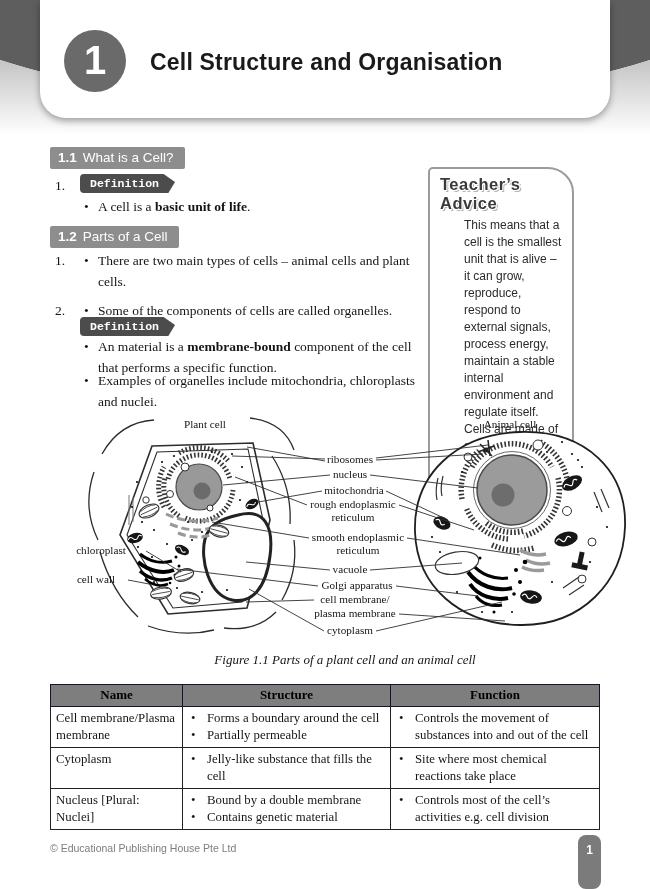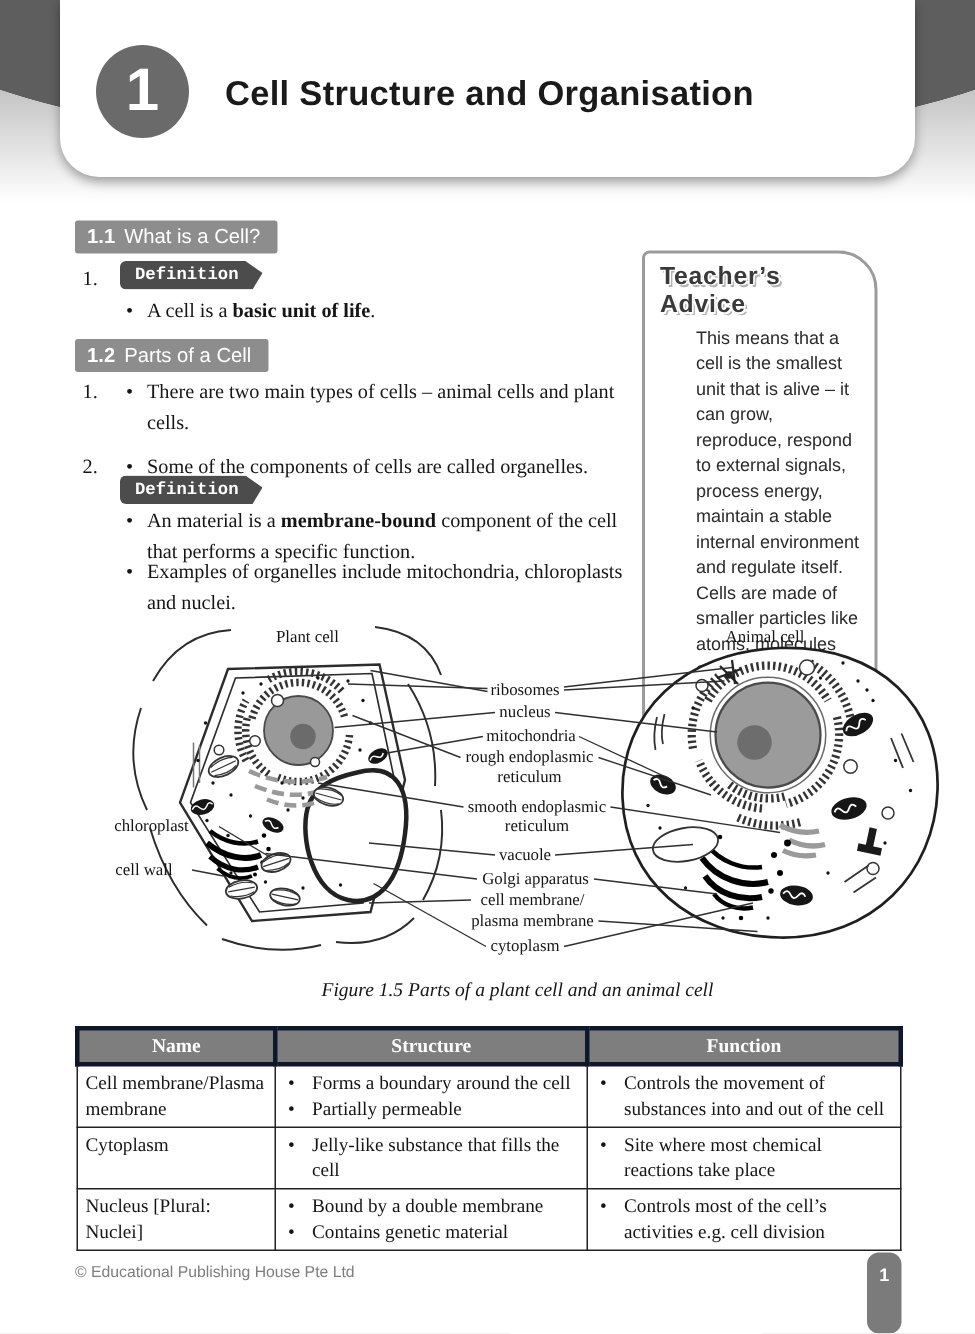--- a/index.html
+++ b/index.html
@@ -24,41 +24,41 @@
                font-weight:bold; font-size:11.5px; padding:3px 16px 3px 10px; border-radius:4px 0 0 4px;
                clip-path:polygon(0 0,88% 0,100% 42%,93% 100%,0 100%); white-space:nowrap; }
 
   
   .lnum { position:absolute; font-size:13.5px; line-height:21px; }
   .bullet-row { position:absolute; display:flex; font-size:13.5px; line-height:21px; }
   .bm { width:14px; flex:none; }
   .bt b { font-weight:bold; }
 
   
-  .advice { position:absolute; left:428px; top:167px; width:157px; box-sizing:border-box; background:#fff;
+  .advice { position:absolute; left:428px; top:167px; width:146px; box-sizing:border-box; background:#fff;
             border:2px solid #9b9b9b; border-radius:5px 26px 5px 5px; padding:6px 10px 10px;
             font-family:"Liberation Sans",sans-serif; }
   .advice-title { font-weight:bold; font-size:16.5px; color:#3a3a3a; letter-spacing:0.5px; margin:0 0 4px 0;
                   text-shadow:-1px -1px 0 #fff,1px -1px 0 #fff,-1px 1px 0 #fff,1px 1px 0 #fff,2px 2px 0 #b3b3b3; }
   .advice-body { font-size:12px; line-height:17px; color:#2b2b2b;margin-left:24px; }
 
   
   .dsvg { position:absolute; left:42px; top:412px; }
   .dsvg text { font-family:"Liberation Serif", serif; font-size:11.2px; fill:#151515; }
   .ld { stroke:#2f2f2f; stroke-width:0.9; fill:none; }
   .wall { stroke:#2c2c2c; fill:none; }
   .er { stroke:#333; fill:none; stroke-dasharray:1.6 2.1; }
   .fig-caption { position:absolute; left:95px; top:652px; width:500px; text-align:center;
                  font-style:italic; font-size:13px; }
 
   
   .parts-table { position:absolute; left:50px; top:684px; width:549px; border-collapse:collapse;
                  table-layout:fixed; font-size:12.8px; }
-  .parts-table th { background:#7e7e7e; color:#ffffff; font-weight:bold; font-size:13px;
-                    border:3px solid #0f172a; padding:2px 0 3px; }
+  .parts-table th { background:#7e7e7e; color:#000000; font-weight:bold; font-size:13px;
+                    border:1px solid #0f172a; padding:2px 0 3px; }
   .parts-table td { border:1px solid #222; vertical-align:top; padding:3px 5px 4px; line-height:16.5px;margin-left:44px; }
   .cb { display:flex; }
   .cbm { width:16px; flex:none; padding-left:3px; }
   .cbt { flex:1; }
 
   
   .copyright { position:absolute; left:50px; top:842px; font-family:"Liberation Sans",sans-serif;
                font-size:10.5px; color:#7d7d7d; }
   .page-tab { position:absolute; left:578px; top:835px; width:23px; height:54px; background:#7b7b7b;
               border-radius:8px; color:#fff; font-family:"Liberation Sans",sans-serif; font-weight:bold;
@@ -376,21 +376,21 @@
       <text x="308" y="161" text-anchor="middle">vacuole</text>
       <text x="315" y="177" text-anchor="middle">Golgi apparatus</text>
       <text x="313" y="191" text-anchor="middle">cell membrane/</text>
       <text x="313" y="205" text-anchor="middle">plasma membrane</text>
       <text x="308" y="222" text-anchor="middle">cytoplasm</text>
       <text x="59" y="142" text-anchor="middle">chloroplast</text>
       <text x="54" y="171" text-anchor="middle">cell wall</text>
     </g>
   </svg>
 
-  <div class="fig-caption">Figure 1.5 Parts of a plant cell and an animal cell</div>
+  <div class="fig-caption">Figure 1.1 Parts of a plant cell and an animal cell</div>
 
   <table class="parts-table">
     <colgroup>
         <col style="width:132px">
         <col style="width:208px">
         <col style="width:209px">
       </colgroup>
     <tbody>
         <tr>
       <th>Name</th>

